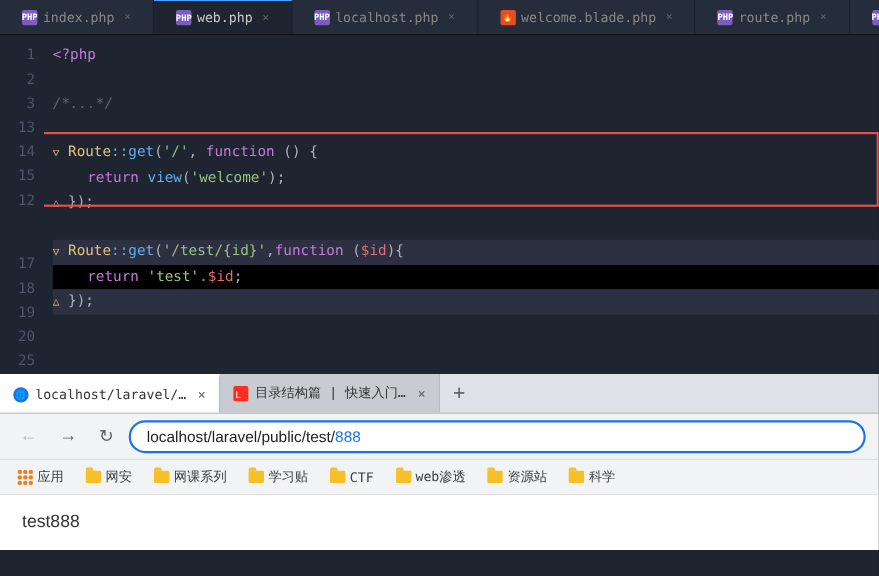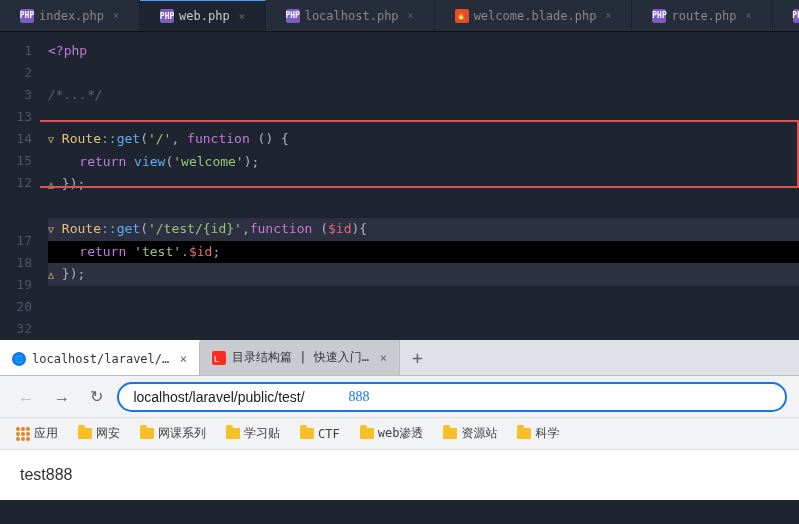--- a/index.html
+++ b/index.html
@@ -187,24 +187,23 @@
       border: 2px solid #1a73e8;
       border-radius: 15px;
       background: #fff;
       padding: 0 14px;
       font-size: 14px;
       font-family: Arial, sans-serif;
       color: #202124;
       outline: none;
       display: flex;
       align-items: center;
-      gap: 44px;
     }
     .address-text { color: #202124; font-family: Arial, sans-serif; font-size: 14px; }
-    .address-highlight { color: #1a73e8; font-weight: 500; font-family: Liberation Serif, serif; }
+    .address-highlight { color: #1a73e8; font-weight: 500; }
 
     
     .bookmarks-bar {
       background: #f1f3f4;
       height: 32px;
       display: flex;
       align-items: center;
       padding: 0 8px;
       gap: 4px;
       border-bottom: 1px solid #e0e0e0;
@@ -305,21 +304,21 @@
       <div style="height:22px;line-height:22px;">2</div>
       <div style="height:22px;line-height:22px;">3</div>
       <div style="height:22px;line-height:22px;">13</div>
       <div style="height:22px;line-height:22px;">14</div>
       <div style="height:22px;line-height:22px;">15</div>
       <div style="height:22px;line-height:22px;">12</div>
       <div style="height:22px;line-height:22px;margin-top:36px;">17</div>
       <div style="height:22px;line-height:22px;">18</div>
       <div style="height:22px;line-height:22px;">19</div>
       <div style="height:22px;line-height:22px;">20</div>
-      <div style="height:22px;line-height:22px;">32</div>
+      <div style="height:22px;line-height:22px;">25</div>
     </div>
 
     <div class="code-content" style="position:relative;">
 
       <div class="highlight-box"></div>
 
       <div class="code-line"><span class="php-tag">&lt;?php</span></div>
 
       <div class="code-line empty"></div>
 

